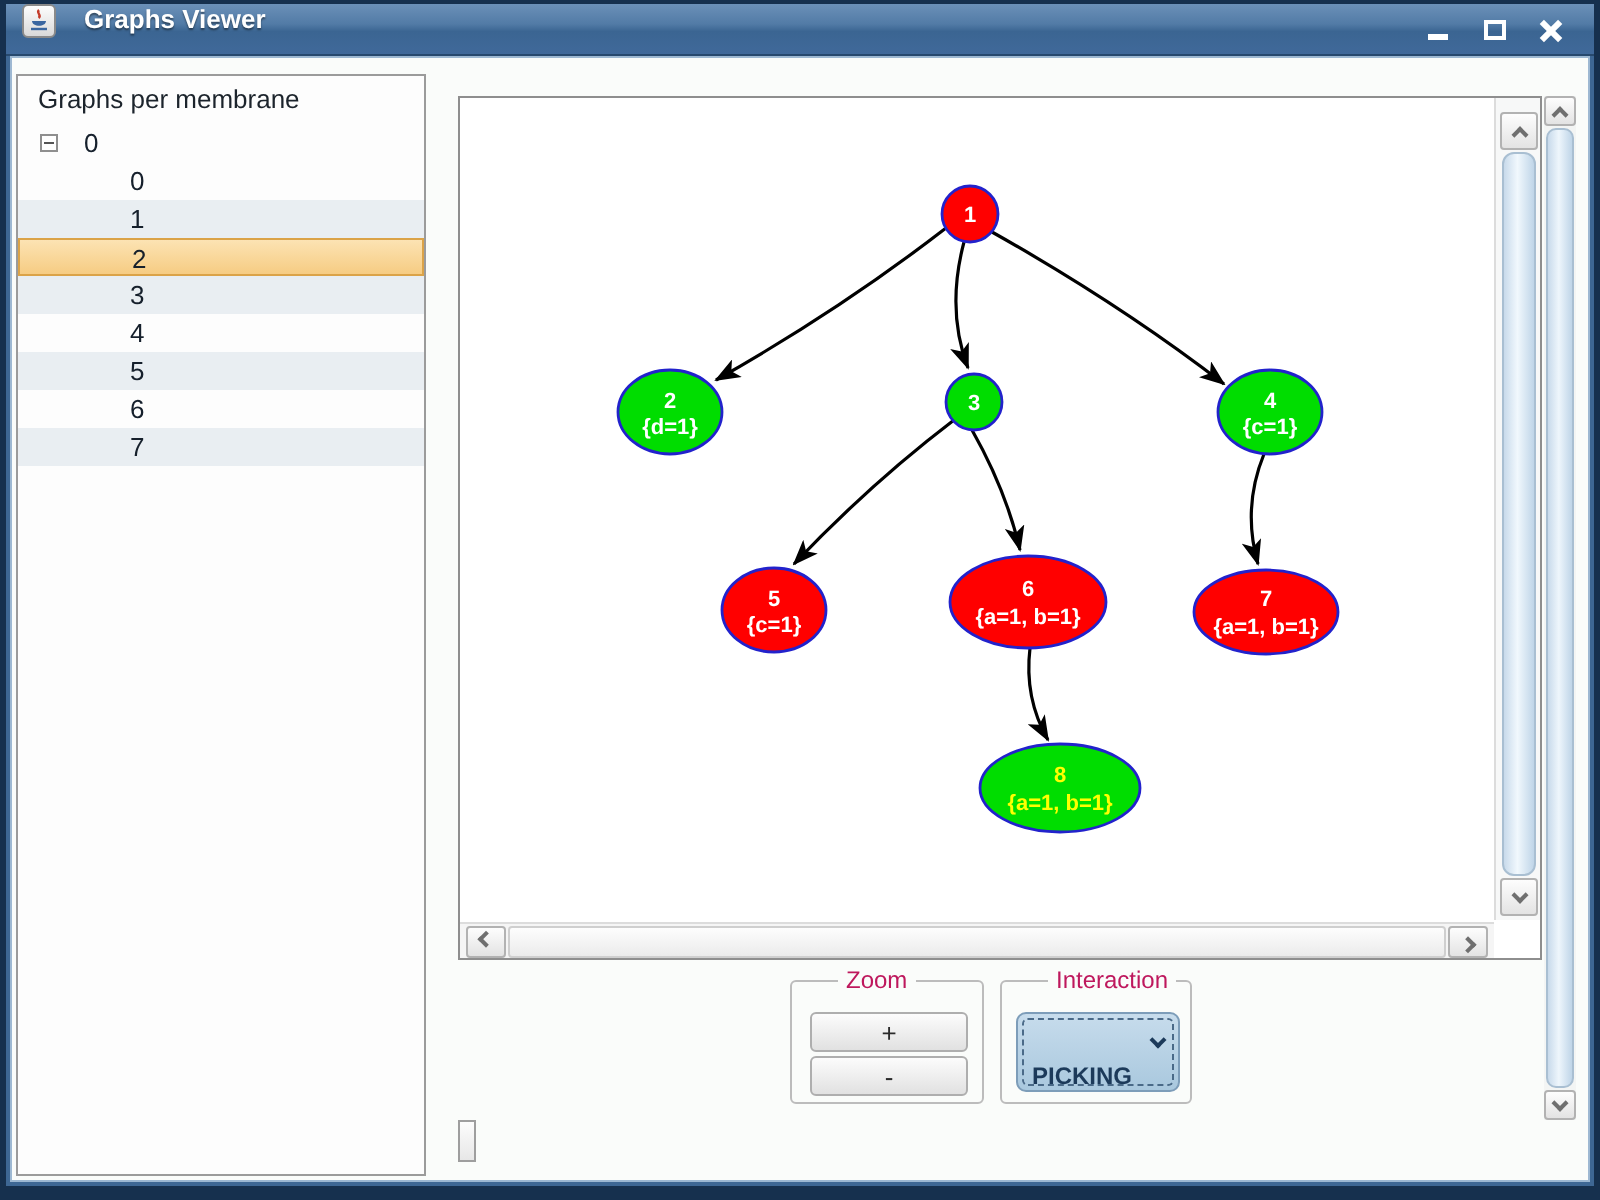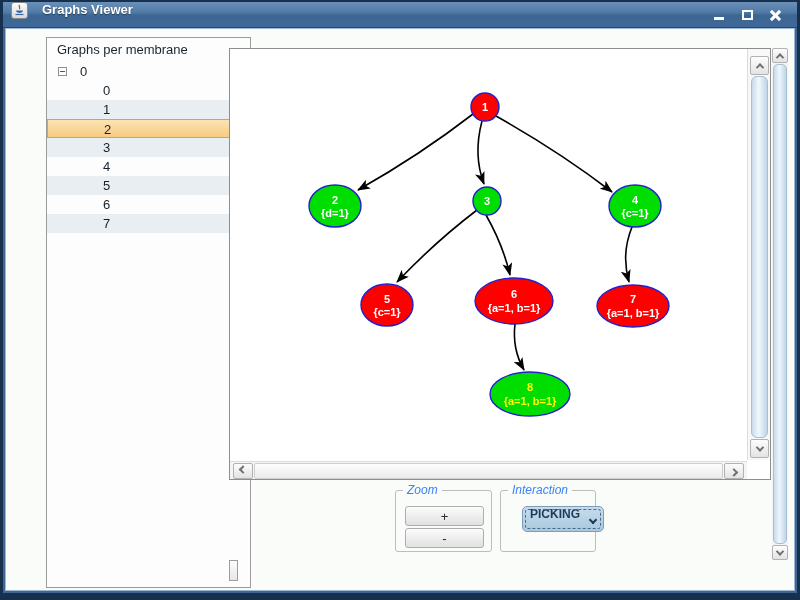--- a/index.html
+++ b/index.html
@@ -22,21 +22,21 @@
   .glyph-close::before, .glyph-close::after { content:""; position:absolute; left:5px; top:0; width:3px; height:13px; background:#ffffff; }
   .glyph-close::before { transform:rotate(45deg); }
   .glyph-close::after { transform:rotate(-45deg); }
 
   .frame2 { position:relative; height:565px;
     border-left:2px solid #3e6794; border-right:2px solid #3e6794; border-bottom:2px solid #3e6794; background:#85a7c6; }
   .content { position:relative; width:100%; height:100%; border:1px solid #9db8d2; background:#fafcfa; overflow:hidden; }
 
   
   .tree-panel { position:absolute; left:2px; top:8px; width:205px; height:551px;
-    background:#fdfdfd; border:1px solid #9b9b9b; font-size:13px; color:#16202c; overflow:hidden;margin-left:38px; }
+    background:#fdfdfd; border:1px solid #9b9b9b; font-size:13px; color:#16202c; overflow:hidden; }
   .tree-header { height:24px; line-height:24px; padding-left:10px; font-size:13px; color:#1c242c; }
   .tree-row { position:relative; height:19px; line-height:19px; }
   .tree-row.stripe { background:#e9eef2; }
   .tree-row.selected { background:linear-gradient(#fce3b3,#f6cc83); border:1px solid #dba348; }
   .row-label-root { position:absolute; left:33px; }
   .row-label-child { position:absolute; left:56px; }
   .expand-box { position:absolute; left:11px; top:5px; width:9px; height:9px; background:#ffffff; border:1px solid #8f8f8f; }
   .expand-box::after { content:""; position:absolute; left:1px; top:3px; width:5px; height:1px; background:#555; }
 
   
@@ -69,31 +69,31 @@
   .vsb-outer .btn-up   { left:0; top:0; width:16px; height:15px; }
   .vsb-outer .btn-down { left:0; top:497px; width:16px; height:15px; }
   .vsb-outer .vsb-thumb2 { position:absolute; left:1px; top:16px; width:14px; height:480px; border:1px solid #a9bfd2; border-radius:5px;
     background:linear-gradient(90deg,#c8daeb,#eef6fc 45%,#bfd5e8); }
 
   .hsb-outer-stub { position:absolute; left:223px; top:531px; width:9px; height:21px; border:1px solid #9e9e9e;
     background:linear-gradient(#fcfcfc,#e7e7e7); }
 
   
   .groupbox { position:absolute; border:1px solid #bcbcbc; border-radius:3px; }
-  .groupbox .gtitle { position:absolute; top:-8px; left:7px; background:#fafcfa; padding:0 4px; font-size:12px; color:#3b82f6;font-style:italic; }
+  .groupbox .gtitle { position:absolute; top:-8px; left:23px; background:#fafcfa; padding:0 4px; font-size:12px; color:#be185d; }
   .gb-zoom { left:389px; top:461px; width:97px; height:62px; }
   .gb-inter { left:494px; top:461px; width:96px; height:62px; }
 
   .zoom-btn { position:absolute; left:9px; width:79px; height:20px; border:1px solid #aeaeae; border-radius:3px;
     background:linear-gradient(#fcfcfc,#e1e1e1); font-size:13px; color:#2a2a2a; display:flex; align-items:center; justify-content:center; }
   .zoom-plus { top:15px; }
   .zoom-minus { top:37px; }
 
-  .combo { position:absolute; left:21px; top:15px; width:82px; height:26px; border:1px solid #7d9db9; border-radius:5px;
-    background:linear-gradient(#c7dcec,#a9c8de); display:flex; align-items:flex-start; }
+  .combo { position:absolute; left:7px; top:15px; width:82px; height:40px; border:1px solid #7d9db9; border-radius:5px;
+    background:linear-gradient(#c7dcec,#a9c8de); display:flex; align-items:flex-end; }
   .combo-inner { position:absolute; inset:2px; border:1px dashed #4a6a88; border-radius:3px; }
   .combo-text { margin-left:7px; font-size:12px; font-weight:bold; color:#1c3a5a; }
   .combo-chev { position:absolute; right:7px; top:10px; width:6px; height:6px; border-left:2px solid #1c3a5a; border-top:2px solid #1c3a5a;
     transform:rotate(225deg); }
 </style>
 </head>
 <body>
 
 <div class="window">
   <div class="titlebar">

